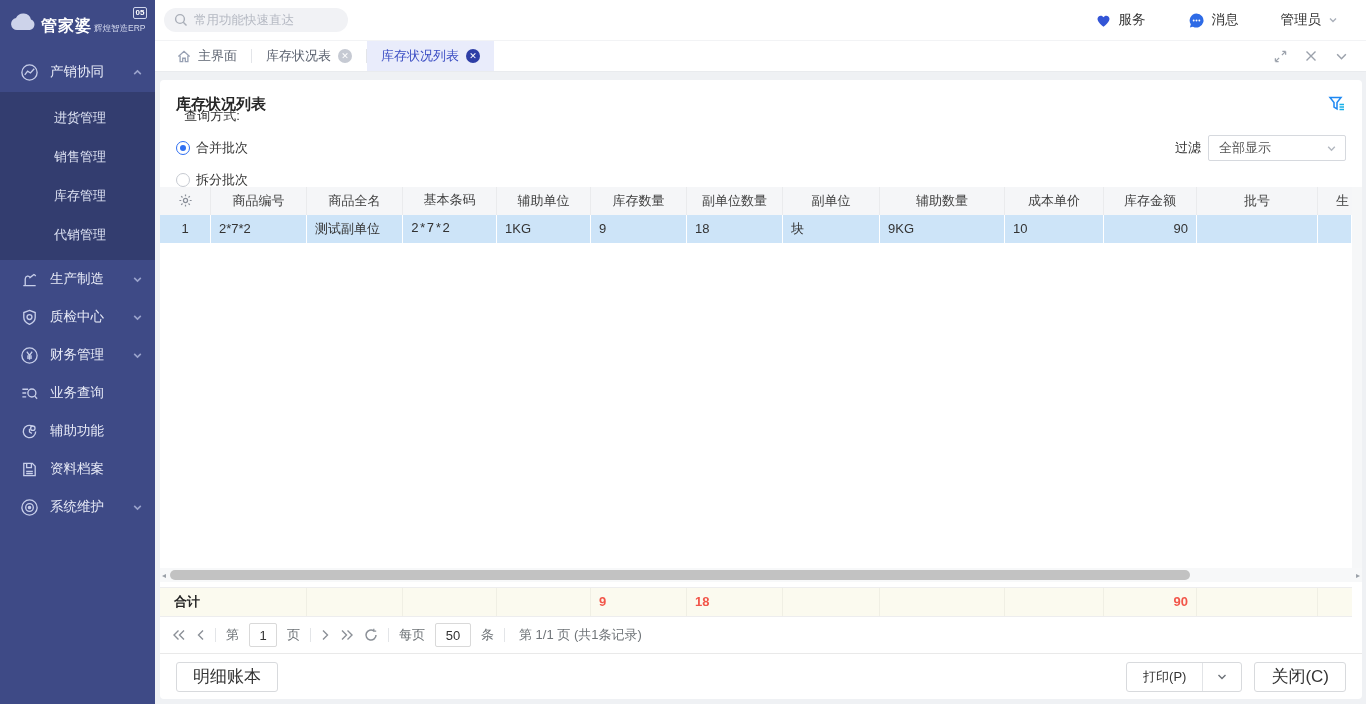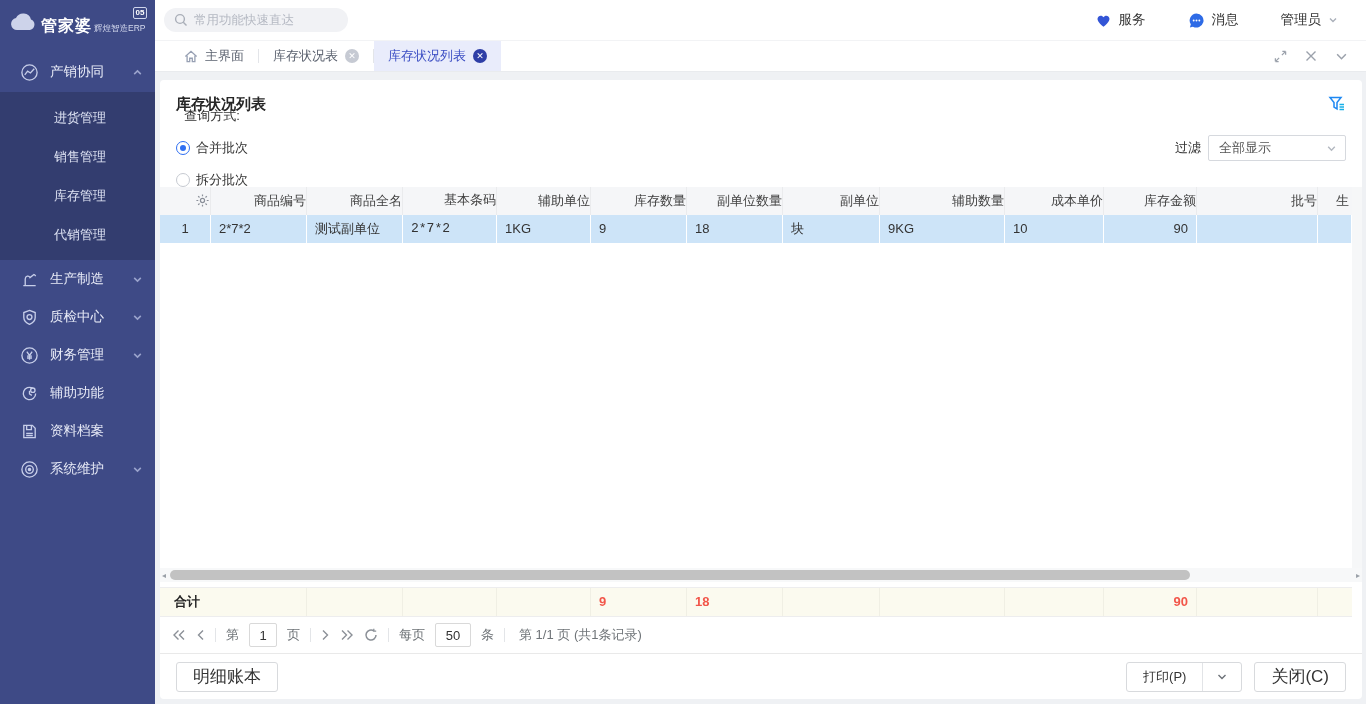--- a/index.html
+++ b/index.html
@@ -28,21 +28,21 @@
   .search-pill { margin-left:9px; width:184px; height:24px; background:#f1f2f5; border-radius:12px;
     display:flex; align-items:center; padding:0 10px; }
   .search-pill input { border:0; outline:0; background:transparent; font-size:12.5px; color:#555; width:140px;
     font-family:Liberation Sans, sans-serif; }
   .search-pill input::placeholder { color:#b4b8c2; }
   .tb-right { margin-left:auto; display:flex; align-items:center; gap:42px; padding-right:28px; font-size:13.5px; color:#333; }
   .tb-item { display:flex; align-items:center; gap:7px; cursor:pointer; }
   .caret-down { width:10px; height:10px; color:#aab0ba; }
 
   
-  .tabbar { position:absolute; left:151px; top:40px; right:0; height:32px; background:#fff; border-top:1px solid #f2f3f5;
+  .tabbar { position:absolute; left:144px; top:40px; right:0; height:32px; background:#fff; border-top:1px solid #f2f3f5;
     border-bottom:1px solid #e9ebee; display:flex; align-items:stretch; }
   .tab-home { display:flex; align-items:center; gap:7px; padding:0 14px 0 33px; color:#5c6370; cursor:pointer; }
   .tab-sep { width:1px; height:14px; background:#e3e5e9; align-self:center; }
   .tab { display:flex; align-items:center; gap:7px; padding:0 14px; color:#5c6370; cursor:pointer; }
   .tab.active { background:#e9ecfb; color:#3d4fc4; }
   .tab-close { width:14px; height:14px; border-radius:50%; background:#c6cad3; color:#fff; font-size:9px; line-height:14px;
     text-align:center; cursor:pointer; }
   .tab.active .tab-close { background:#2e3ea6; }
   .tab-ctrls { margin-left:auto; display:flex; align-items:center; gap:18px; padding-right:18px; color:#9ba1ab; }
   .tab-ctrls svg { cursor:pointer; }
@@ -66,21 +66,21 @@
   .select { width:138px; height:26px; border:1px solid #d6d9de; border-radius:2px; display:flex; align-items:center;
     padding:0 8px 0 10px; color:#555; cursor:pointer; }
   .select .sel-val { flex:1; }
   .select .m-chev { width:11px; height:11px; color:#b3b8c0; }
 
   
   .table-wrap { flex:1; margin-top:24px; position:relative; overflow:hidden; }
   .trow { display:flex; width:1192px; }
   .th-row { height:28px; background:#f5f6f8; }
   .cell { height:28px; line-height:28px; overflow:hidden; white-space:nowrap; flex:0 0 auto; }
-  .th { text-align:right; color:#404040; border-right:1px solid rgba(0,0,0,0.045); }
+  .th { text-align:center; color:#404040; border-right:1px solid rgba(0,0,0,0.045); }
   .td { padding-left:8px; color:#333; border-right:1px solid #fff; }
   .data-row { background:#cde4f8; height:28px; }
   .c0{width:51px;} .c1{width:96px;} .c2{width:96px;} .c3{width:94px;font-family:Liberation Mono, monospace;} .c4{width:94px;} .c5{width:96px;}
   .c6{width:96px;} .c7{width:97px;} .c8{width:125px;} .c9{width:99px;} .c10{width:93px;} .c11{width:121px;} .c12{width:34px;}
   .td.c0 { text-align:center; padding-left:0; }
   .td.c10 { text-align:right; padding-right:8px; padding-left:0; }
   .th.c12 { text-align:right; padding-right:3px; border-right:none; }
   .th.c0 svg { vertical-align:middle; margin-top:-2px; }
   .vscroll { position:absolute; right:0; top:0; bottom:0; width:10px; background:#f6f7f8; }
 
@@ -175,20 +175,28 @@
       <svg class="m-icon" viewBox="0 0 20 20" fill="none" stroke="currentColor" stroke-width="1.4">
         <circle cx="10" cy="10" r="8"></circle>
           <path d="M7.2 6 L10 10 L12.8 6 M10 10 V14.5 M7.4 10.6 h5.2 M7.4 12.6 h5.2"></path>
       </svg>
       <span class="m-label">财务管理</span>
       <svg class="m-chev" viewBox="0 0 10 10" fill="none" stroke="currentColor" stroke-width="1.4">
           <polyline points="2,3.5 5,6.5 8,3.5"></polyline>
         </svg>
     </div>
 
+    <div class="m-item" style="height:38px;">
+      <svg class="m-icon" viewBox="0 0 20 20" fill="none" stroke="currentColor" stroke-width="1.4">
+        <path d="M2.5 5.5 h6 M2.5 9.5 h4 M2.5 13.5 h4"></path>
+          <circle cx="12.5" cy="9.5" r="4.2"></circle>
+          <path d="M15.5 12.8 L18 15.5"></path>
+      </svg>
+      <span class="m-label">业务查询</span>
+    </div>
 
     <div class="m-item" style="height:38px;">
       <svg class="m-icon" viewBox="0 0 20 20" fill="none" stroke="currentColor" stroke-width="1.4">
         <path d="M16.5 10 a6.5 6.5 0 1 1 -3.2-5.6"></path>
           <circle cx="13.5" cy="6.5" r="2.3"></circle>
           <path d="M10 7 v3.5 l2.5 1.5"></path>
       </svg>
       <span class="m-label">辅助功能</span>
     </div>
 

